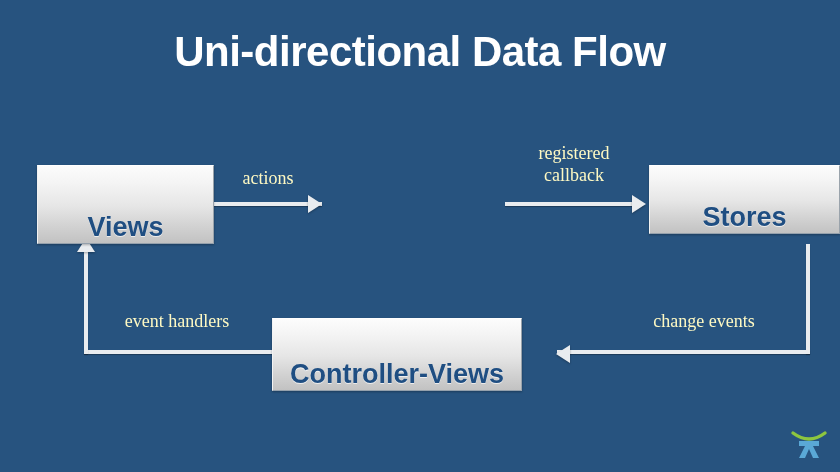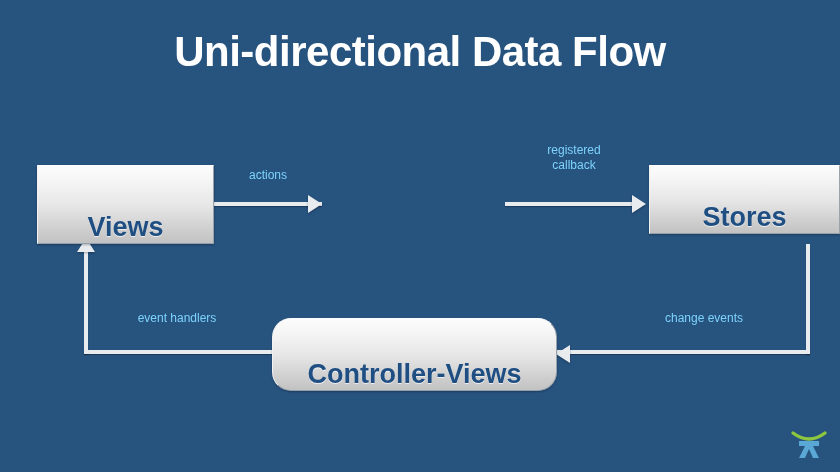--- a/index.html
+++ b/index.html
@@ -56,21 +56,21 @@
     font-weight: bold;
     font-size: 27px;
     letter-spacing: 0px;
     text-shadow: 0 1px 0 rgba(255,255,255,0.65);
     white-space: nowrap;
   }
 
   #node-views        { left: 37px;  top: 165px; width: 177px; height: 79px; }
   #node-dispatcher   { left: 327px; top: 165px; width: 177px; height: 79px; }
   #node-stores       { left: 649px; top: 165px; width: 191px; height: 69px; }
-  #node-controller   { left: 272px; top: 318px; width: 285px; height: 73px; border-radius: 19px; }
+  #node-controller   { left: 272px; top: 318px; width: 250px; height: 73px; }
 
   
   .line {
     position: absolute;
     background: #e9ecef;
     box-shadow: 0 1px 1px rgba(0,0,0,0.30);
   }
   .line.h { height: 4px; }
   .line.v { width: 4px; }
 
@@ -109,25 +109,26 @@
   #arrow-change-head     { left: 556px; top: 345px; }
 
   
   #arrow-event-h         { left: 84px;  top: 350px; width: 190px; }
   #arrow-event-v         { left: 84px;  top: 250px; height: 104px; }
   #arrow-event-head      { left: 77px;  top: 238px; }
 
   
   .edge-label {
     position: absolute;
-    color: #7dd3fc;
-    font-size: 12px;
+    color: #fef9c3;
+    font-size: 18px;
     line-height: 1.22;
     white-space: pre-line;
     text-align: center;
+    font-family: Liberation Serif, serif;
   }
   #label-actions   { left: 214px; top: 168px; width: 108px; }
   #label-callback  { left: 505px; top: 143px; width: 138px; }
   #label-change    { left: 598px; top: 311px; width: 212px; text-align: center; }
   #label-event     { left: 80px;  top: 311px; width: 194px; text-align: center; }
 
   
   #logo {
     position: absolute;
     left: 789px;

